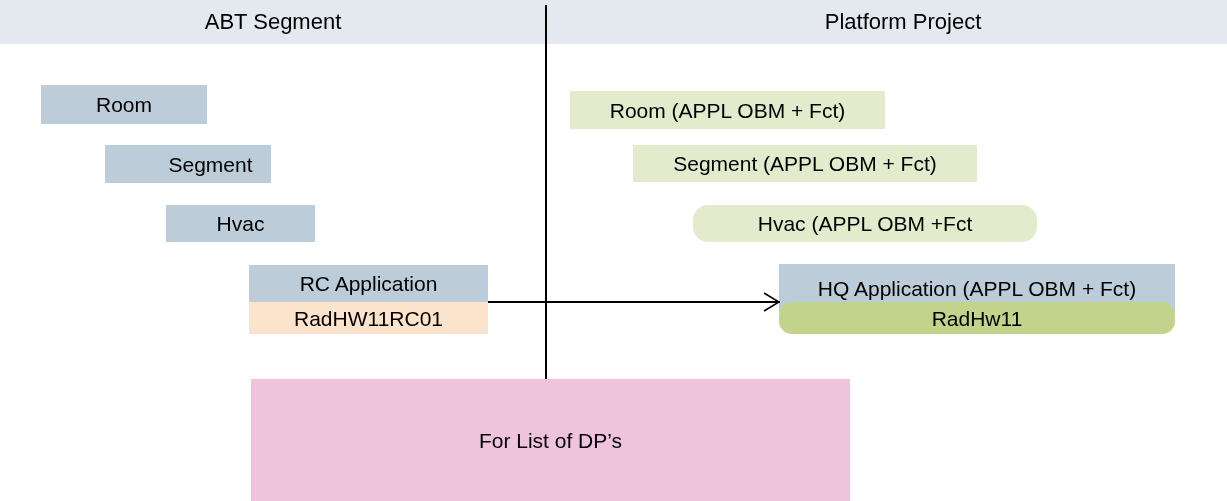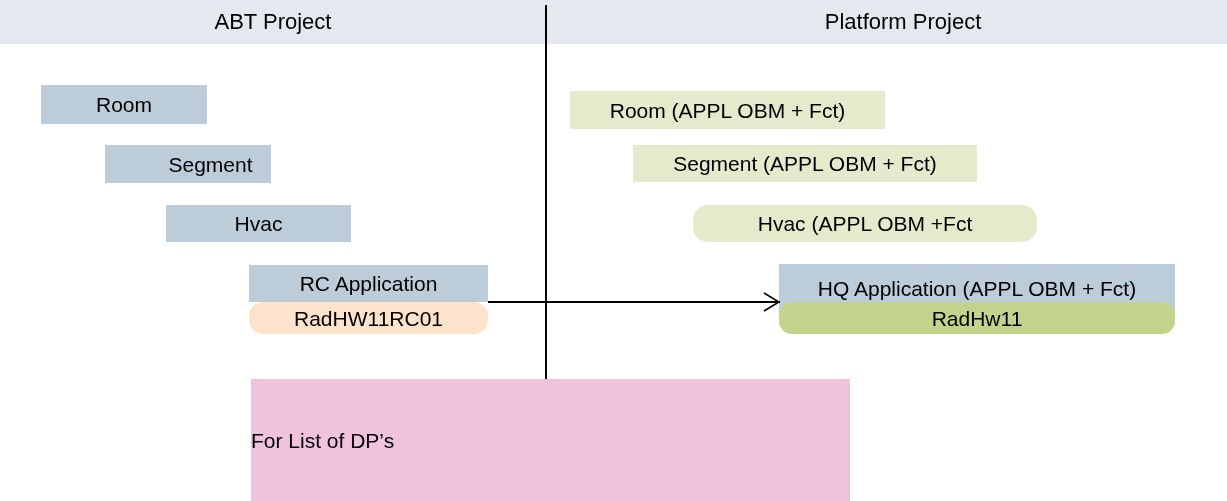--- a/index.html
+++ b/index.html
@@ -57,26 +57,26 @@
     align-items: center;
     justify-content: center;
     font-size: 21px;
     color: #000000;
     white-space: nowrap;
     line-height: 1;
   }
   .blue   { background: #bdccd9; }
   .green  { background: #e4ebcd; }
   .olive  { background: #c2d48c; }
-  .orange { background: #fce3cb; border-radius: 14px; }
+  .orange { background: #fce3cb; }
 
   
   #node-room      { left: 41px;  top: 85px;  width: 166px; height: 39px; }
   #node-segment   { left: 105px; top: 145px; width: 166px; height: 38px; padding-left: 45px; }
-  #node-hvac      { left: 166px; top: 205px; width: 185px; height: 37px; }
+  #node-hvac      { left: 166px; top: 205px; width: 149px; height: 37px; }
   #node-rc-app    { left: 249px; top: 265px; width: 239px; height: 37px; }
   #node-rc-tag    { left: 249px; top: 302px; width: 239px; height: 32px; }
 
   
   #node-room-r    { left: 570px; top: 91px;  width: 315px; height: 38px; }
   #node-segment-r { left: 633px; top: 145px; width: 344px; height: 37px; }
   #node-hvac-r    { left: 693px; top: 205px; width: 344px; height: 37px; border-radius: 15px; }
   #node-hq-app    { left: 779px; top: 264px; width: 396px; height: 48px; }
   #node-hq-tag    { left: 779px; top: 302px; width: 396px; height: 32px; border-radius: 13px; }
 
@@ -99,37 +99,37 @@
 
   
   #note-box {
     position: absolute;
     left: 251px;
     top: 379px;
     width: 599px;
     height: 122px;
     background: #efc2de;
     display: flex;
-    flex-direction: row;
+    flex-direction: column;
     align-items: center;
-    justify-content: flex-start;
+    justify-content: center;
     font-size: 21px;
     color: #000000;
     line-height: 33px;
     text-align: center;
   }
   .note-line { white-space: nowrap; }
 </style>
 </head>
 <body>
 
 <div id="canvas">
 
   <div class="header-band"></div>
-  <div class="header-title" id="header-left">ABT Project</div>
+  <div class="header-title" id="header-left">ABT Segment</div>
   <div class="header-title" id="header-right">Platform Project</div>
 
   <div class="divider"></div>
 
   <div class="node blue" id="node-room">Room</div>
 
   <div class="node blue" id="node-segment">Segment</div>
 
   <div class="node blue" id="node-hvac">Hvac</div>
 

